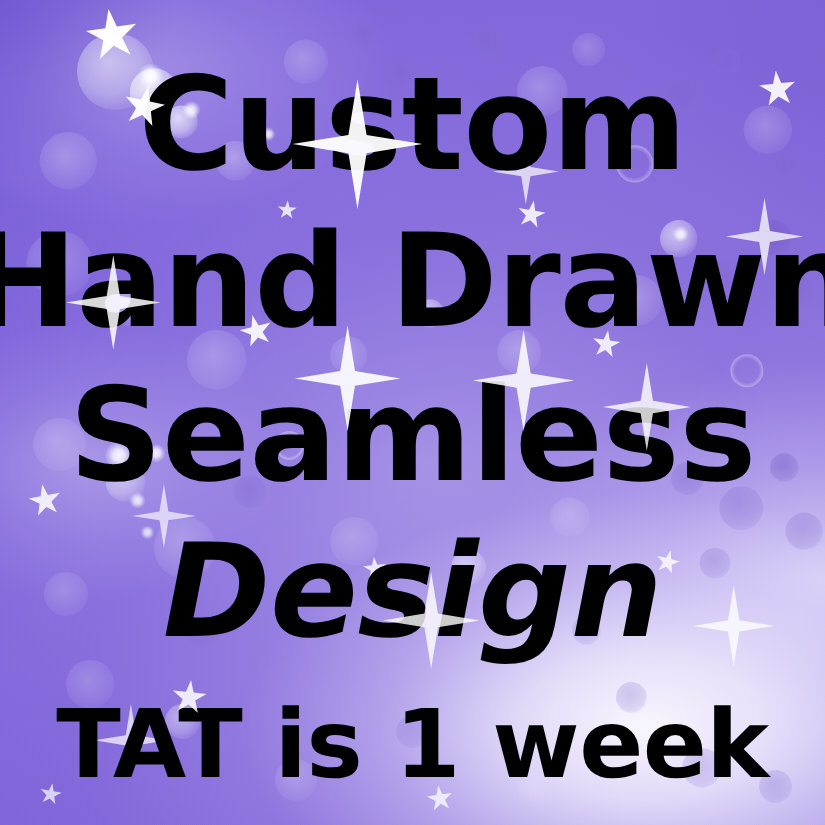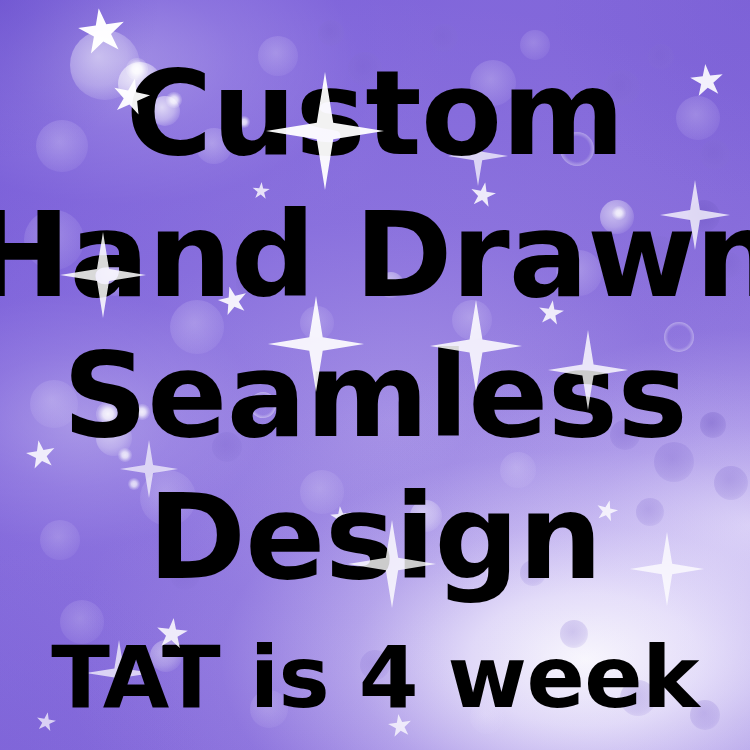--- a/index.html
+++ b/index.html
@@ -196,22 +196,22 @@
       <div class="star5" style="left: 596px; top: 500px; width: 22px; height: 22px; opacity: 0.8; transform: rotate(14deg);"></div>
       <div class="star5" style="left: 388px; top: 714px; width: 24px; height: 24px; opacity: 0.75; transform: rotate(-8deg);"></div>
       <div class="star5" style="left: 36px; top: 712px; width: 20px; height: 20px; opacity: 0.7; transform: rotate(10deg);"></div>
       <div class="star5" style="left: 252px; top: 182px; width: 18px; height: 18px; opacity: 0.8; transform: rotate(4deg);"></div>
     </div>
 
   <div id="headline">
     <div class="line" id="line-1" style="font-size: 118px;">Custom</div>
     <div class="line" id="line-2" style="font-size: 118px;">Hand Drawn</div>
     <div class="line" id="line-3" style="font-size: 118px;">Seamless</div>
-    <div class="line" id="line-4" style="font-size: 118px;">Design</div>
-    <div class="line" id="line-5" style="font-size: 86px;">TAT is 4 week</div>
+    <div class="line" id="line-4" style="font-size: 118px; font-style: italic;">Design</div>
+    <div class="line" id="line-5" style="font-size: 86px;">TAT is 1 week</div>
   </div>
 
   <div id="fg-sparkles">
       <div class="sparkle4" style="left: 266px; top: 72px; width: 118px; height: 118px; opacity: 0.95;"></div>
       <div class="sparkle4" style="left: 60px; top: 232px; width: 86px; height: 86px; opacity: 0.85;"></div>
       <div class="sparkle4" style="left: 268px; top: 296px; width: 96px; height: 96px; opacity: 0.9;"></div>
       <div class="sparkle4" style="left: 430px; top: 300px; width: 92px; height: 92px; opacity: 0.85;"></div>
       <div class="sparkle4" style="left: 548px; top: 330px; width: 80px; height: 80px; opacity: 0.8;"></div>
       <div class="sparkle4" style="left: 660px; top: 180px; width: 70px; height: 70px; opacity: 0.75;"></div>
       <div class="sparkle4" style="left: 348px; top: 520px; width: 88px; height: 88px; opacity: 0.8;"></div>

